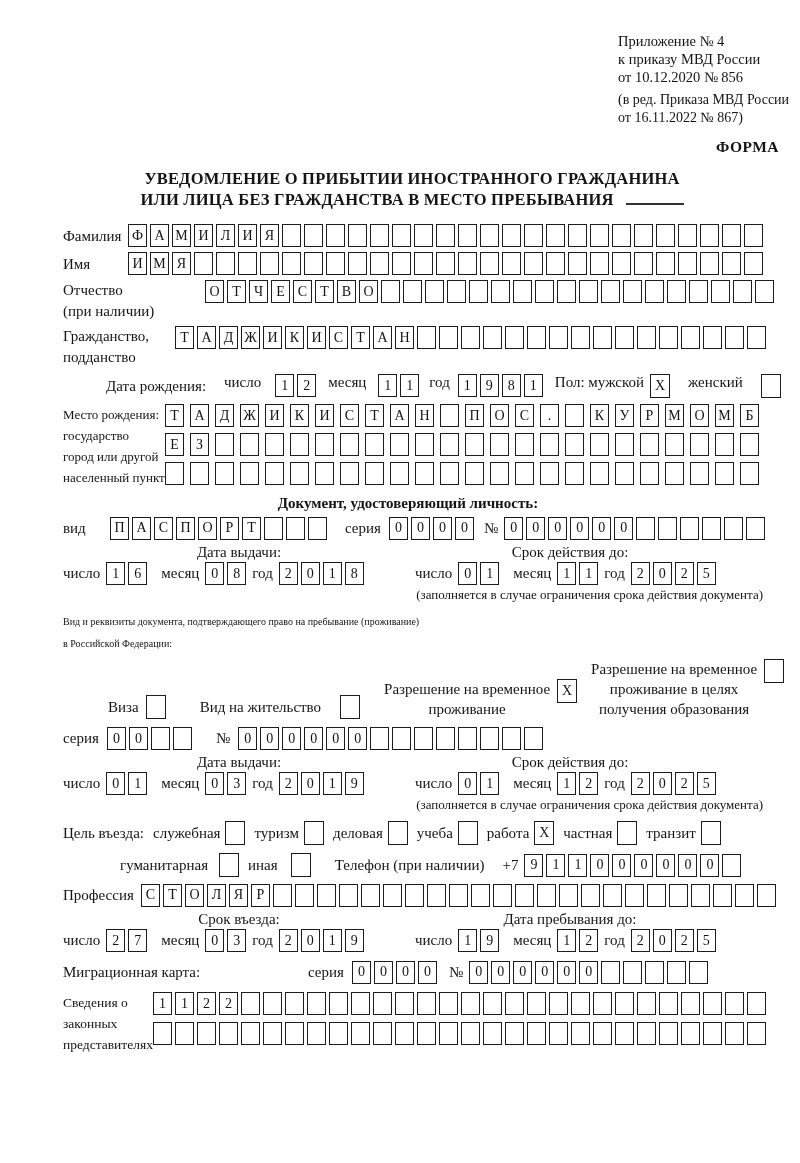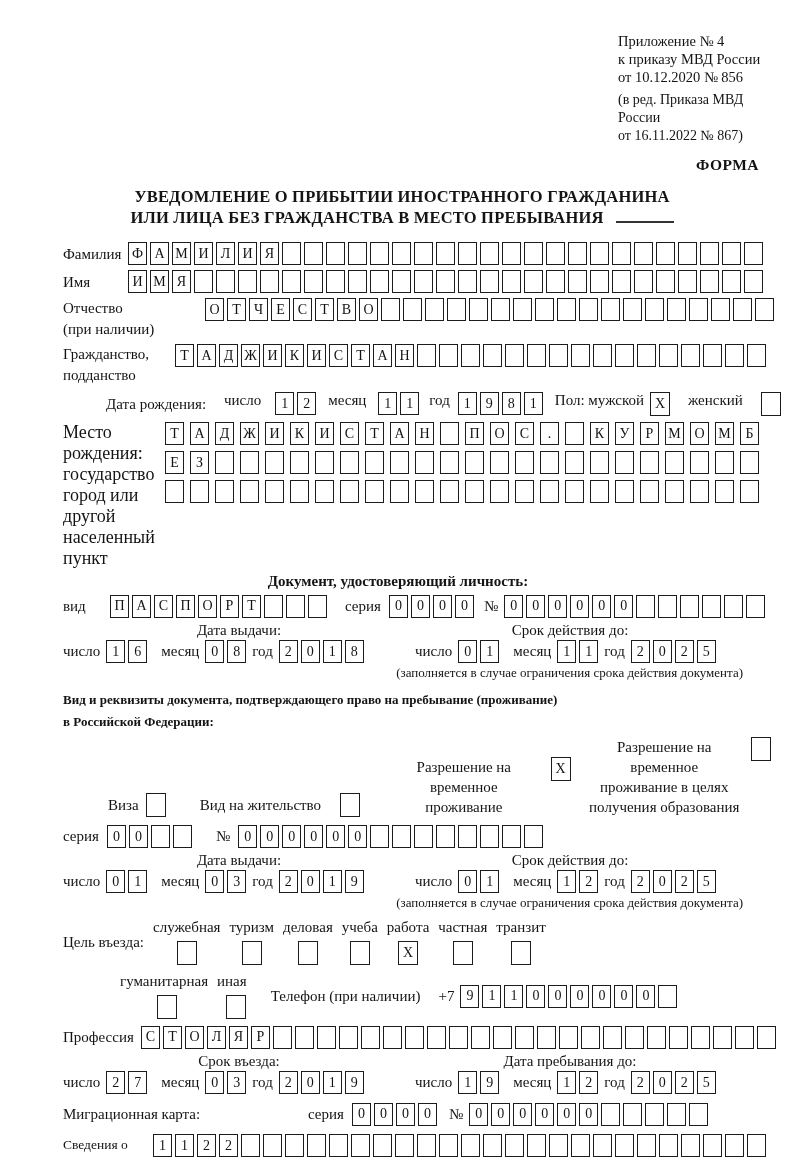--- a/index.html
+++ b/index.html
@@ -2,21 +2,21 @@
 <html><head>
 <meta charset="utf-8">
 <style>
   * { box-sizing: border-box; margin: 0; padding: 0; }
   html, body { background: #e8e8e8; }
   body { font-family: "Liberation Serif", "DejaVu Serif", serif; color: #141414; }
   .page {
     position: relative;
     width: 800px; height: 1163px;
     background: #ffffff;
-    padding: 32px 29px 20px 63px;
+    padding: 32px 9px 20px 63px;
     overflow: hidden;
   }
   
   .appendix { margin-left: 555px; font-size: 14.5px; line-height: 18px; }
   .edition  { margin-left: 555px; font-size: 14px; line-height: 18px; margin-top: 5px; }
   .form-label { text-align: right; padding-right: 12px; margin-top: 11px;
                 font-weight: bold; font-size: 15.5px; letter-spacing: .5px; }
   .title { margin-top: 12px; margin-right: 30px; text-align: center; font-weight: bold;
            font-size: 16.5px; line-height: 21px; letter-spacing: .2px; }
   .blank-line { display: inline-block; width: 58px; border-bottom: 2px solid #333;
@@ -40,46 +40,46 @@
   .cells { display: inline-flex; gap: 3px; flex-wrap: nowrap; }
   .cell { flex: 0 0 auto; width: 19px; height: 23px; border: 1.5px solid #1c1c1c;
           display: inline-flex; align-items: center; justify-content: center;
           font-size: 14px; background: #fff; }
   .cells--wide { gap: 6px; }
   .checkbox { flex: 0 0 auto; width: 20px; height: 24px; border: 1.5px solid #1c1c1c;
               display: inline-flex; align-items: center; justify-content: center;
               font-size: 14px; background: #fff; vertical-align: middle; }
 
   
-  .col-labels { font-size: 18px; line-height: 21px; }
+  .col-labels { font-size: 13px; line-height: 21px; }
   .bp-labels { flex: 0 0 102px; }
   .bp-rows .cells { margin-bottom: 6px; }
   .center-bold { text-align: center; font-weight: bold; font-size: 15px; margin: 2px 38px 4px 0; }
 
   
   .date-heads { display: flex; font-size: 15px; margin-top: 3px; }
   .dh-left  { flex: 0 0 352px; text-align: center; }
   .dh-right { flex: 0 0 310px; text-align: center; }
   .date-row { display: flex; align-items: center; margin-top: 1px; }
   .dgroup { display: inline-flex; align-items: center; gap: 6px; }
   .dgroup.left { flex: 0 0 352px; }
   .dlbl { font-size: 15px; white-space: nowrap; }
   .note { font-size: 13px; text-align: right; padding-right: 28px; margin-top: 2px; }
 
-  .intro { font-size: 13px; line-height: 22px; margin-top: 8px; font-weight: bold; }
+  .intro { font-size: 10px; line-height: 22px; margin-top: 8px; }
 
   
   .opt-row { display: flex; align-items: flex-end; margin-top: 4px; margin-left: 45px; }
   .opt { display: inline-flex; align-items: flex-start; gap: 7px; }
   .opt .lbl2 { line-height: 24px; }
   .opt-lines { text-align: center; font-size: 15px; line-height: 20px; }
 
   
   .popt-row { display: flex; align-items: center; margin-top: 8px; flex-wrap: nowrap; }
-  .popt { display: inline-flex; align-items: center; gap: 5px; margin-left: 9px; flex-direction: column; }
+  .popt { display: inline-flex; align-items: center; gap: 5px; margin-left: 9px; }
   .popt:first-of-type { margin-left: 7px; }
 
   
   .rep-labels { flex: 0 0 88px; font-size: 13.5px; line-height: 21px; }
   .rep-rows .cells { margin-bottom: 7px; }
 </style>
 </head>
 <body>
 
 <div class="page">

